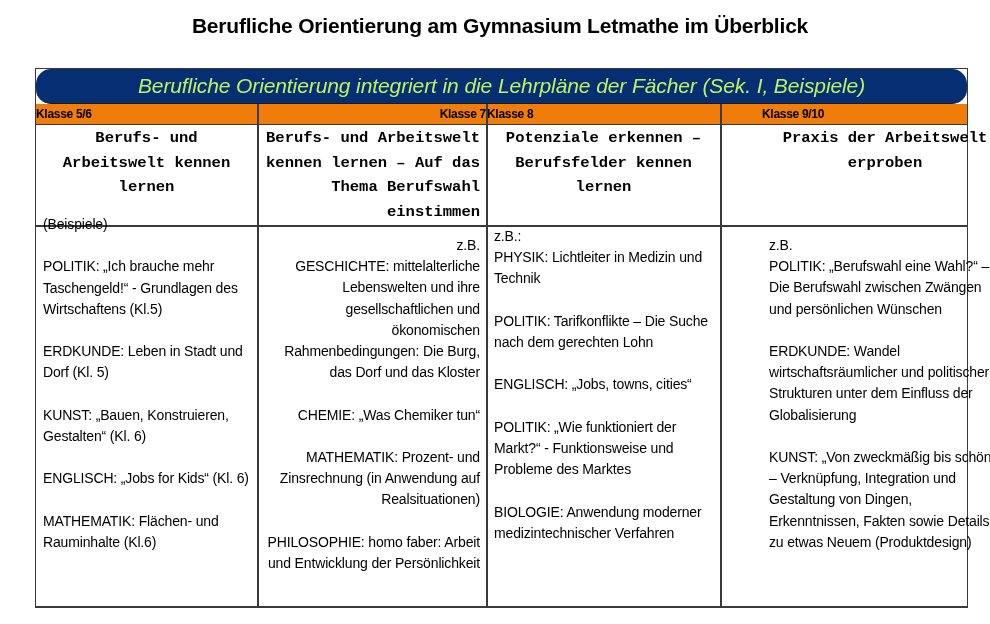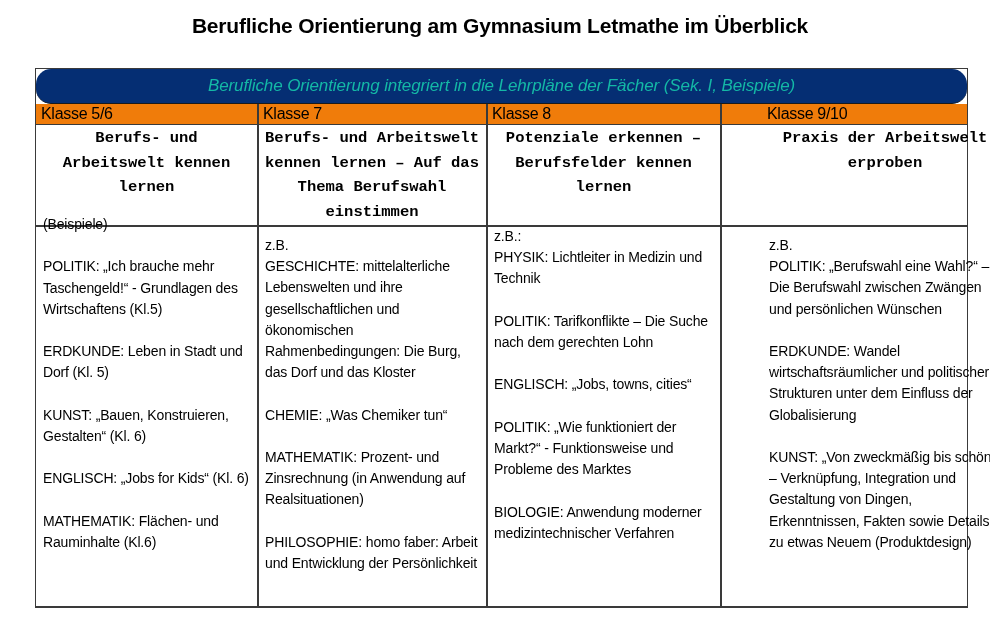--- a/index.html
+++ b/index.html
@@ -35,23 +35,23 @@
       border-bottom: 2px solid #3a3a3a;
       box-sizing: border-box;
     }
     .banner {
       position: absolute;
       left: 0;
       top: 0;
       width: 931px;
       height: 35px;
       background: #052e73;
-      color: #14b8a6;
+      color: #bef264;
       font-style: italic;
-      font-size: 17px;
+      font-size: 21px;
       line-height: 34px;
       text-align: center;
       border-bottom: 1px solid #1a1a1a;
       box-sizing: border-box;
       letter-spacing: -0.1px;
       border-radius: 15px;
     }
     .grade-row {
       position: absolute;
       left: 0;
@@ -59,24 +59,23 @@
       width: 931px;
       height: 21px;
       background: #f07c0a;
       border-bottom: 1px solid #3a3a3a;
       box-sizing: border-box;
     }
     .grade-cell {
       position: absolute;
       top: 0;
       height: 20px;
-      font-weight: normal;
-      font-size: 16px;
+      font-weight: bold;
+      font-size: 12px;
       line-height: 20px;
-      padding-left: 5px;
       box-sizing: border-box;
       letter-spacing: -0.3px;
     }
     .theme-row {
       position: absolute;
       left: 0;
       top: 56px;
       width: 931px;
       height: 102px;
       border-bottom: 2px solid #3a3a3a;
@@ -126,21 +125,21 @@
       margin-top: 0;
     }
     .col-line {
       position: absolute;
       top: 35px;
       width: 2px;
       height: 503px;
       background: #3a3a3a;
     }
     .col1 { left: 0; width: 221px; }
-    .col2 { left: 222px; width: 228px; }
+    .col2 { left: 222px; width: 228px; text-align: right; }
     .col3 { left: 451px; width: 233px; }
     .col4 { left: 685px; width: 246px; margin-left: 41px; }
     .line1 { left: 221px; }
     .line2 { left: 450px; }
     .line3 { left: 684px; }
   </style>
 </head>
 <body>
 
 <div class="page-title">Berufliche Orientierung am Gymnasium Letmathe im Überblick</div>

